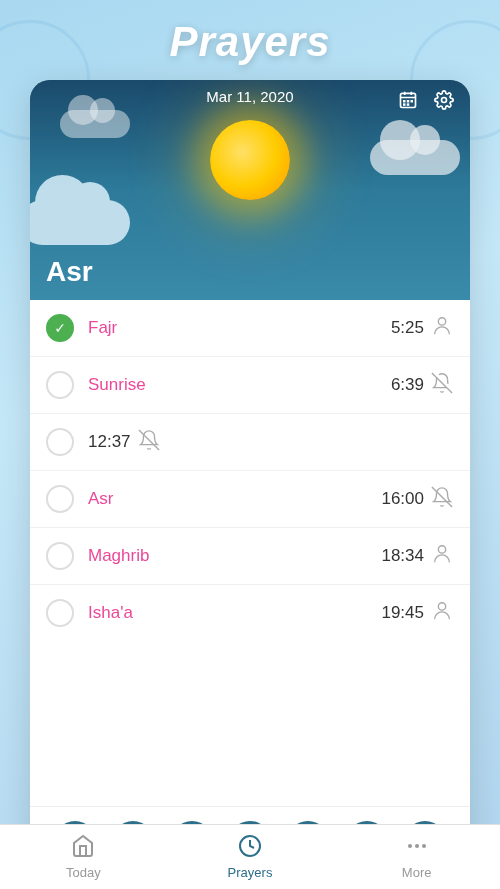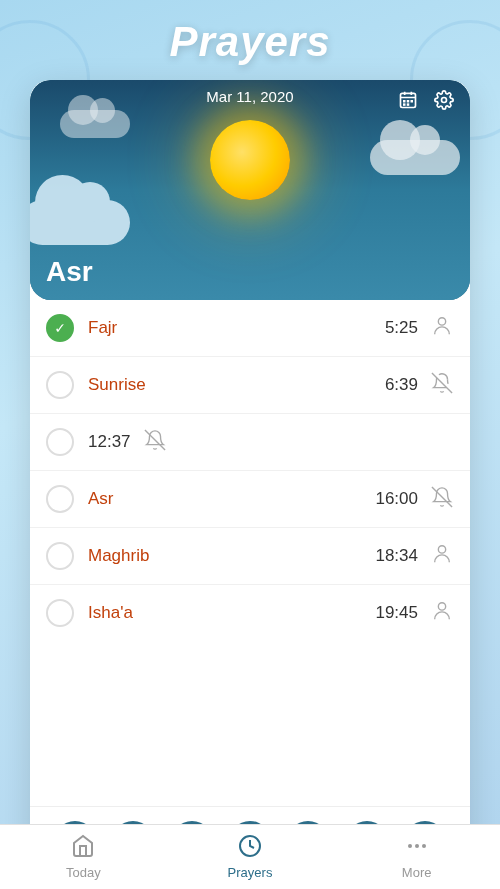--- a/index.html
+++ b/index.html
@@ -79,21 +79,20 @@
     .card-header {
       background: #2d6e8a;
       padding: 8px 14px 0 14px;
       display: flex;
       align-items: center;
       justify-content: space-between;
       position: relative;
       height: 220px;
       flex-shrink: 0;
       overflow: hidden;
-      border-radius: 21px;
     }
 
     .header-top {
       position: absolute;
       top: 8px;
       left: 0;
       right: 0;
       display: flex;
       align-items: center;
       justify-content: center;
@@ -261,28 +260,28 @@
       font-size: 14px;
     }
 
     .prayer-check.empty {
       background: white;
     }
 
     .prayer-name {
       flex: 1;
       font-size: 17px;
-      color: #c2410c;
+      color: #ec4899;
       font-weight: 400;
     }
 
     .prayer-time {
       font-size: 17px;
       color: #333;
-      margin-right: 12px;
+      margin-right: 6px;
       font-weight: 400;
       text-align: right;
     }
 
     .prayer-notify-icon {
       font-size: 18px;
       color: #999;
       width: 24px;
       text-align: center;
     }

